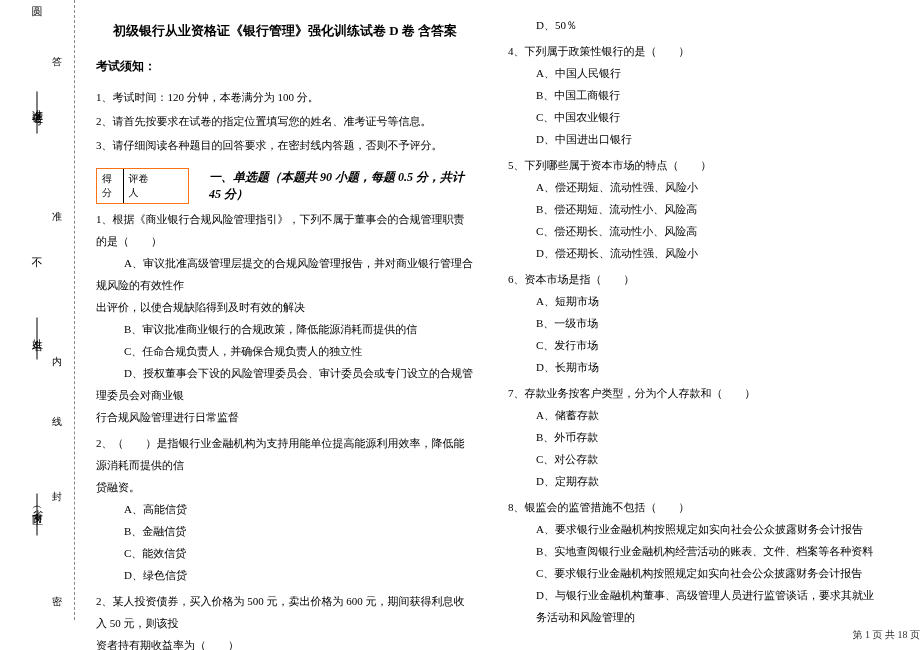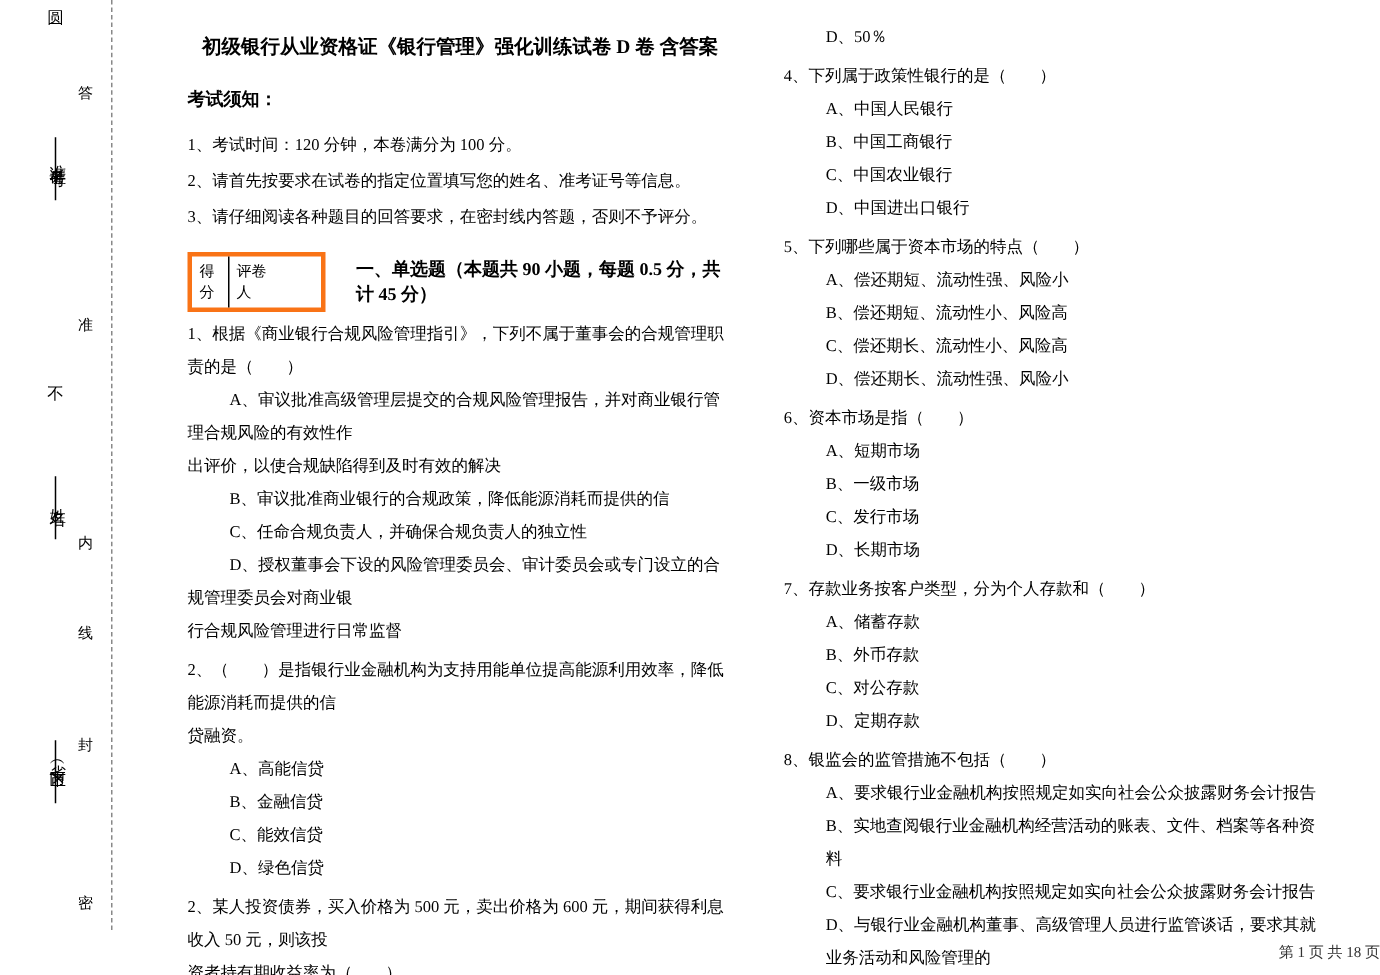--- a/index.html
+++ b/index.html
@@ -75,21 +75,21 @@
       left: 96px;
       top: 12px;
       right: 20px;
       bottom: 30px;
       display: flex;
     }
     .col {
       width: 50%;
       padding-right: 18px;
     }
-    .col-left { padding-right: 24px; margin-left: 29px; }
+    .col-left { padding-right: 24px; }
     .col-right { padding-left: 10px; }
     .title {
       text-align: center;
       font-size: 13px;
       font-weight: bold;
       margin-top: 10px;
       margin-bottom: 18px;
     }
     .notice-head {
       font-weight: bold;
@@ -100,33 +100,34 @@
     .notice-line {
       font-size: 11px;
       line-height: 2.2;
     }
     .score-row {
       margin-top: 10px;
       display: flex;
       align-items: center;
     }
     .score-box {
-      border: 3px solid #f97316;
+      border: 1px solid #f97316;
       display: flex;
       font-size: 10px;
     }
     .score-cell {
       border-right: 1px solid #000;
       padding: 3px 5px;
     }
     .score-cell:last-child { border-right: none; padding-right: 36px; }
     .section-title {
       font-weight: bold;
       font-size: 12px;
       margin-left: 20px;
+      font-style: italic;
     }
     .q {
       font-size: 11px;
       line-height: 2.0;
       margin-top: 4px;
     }
     .q-stem { }
     .opt {
       padding-left: 28px;
       line-height: 2.0;

